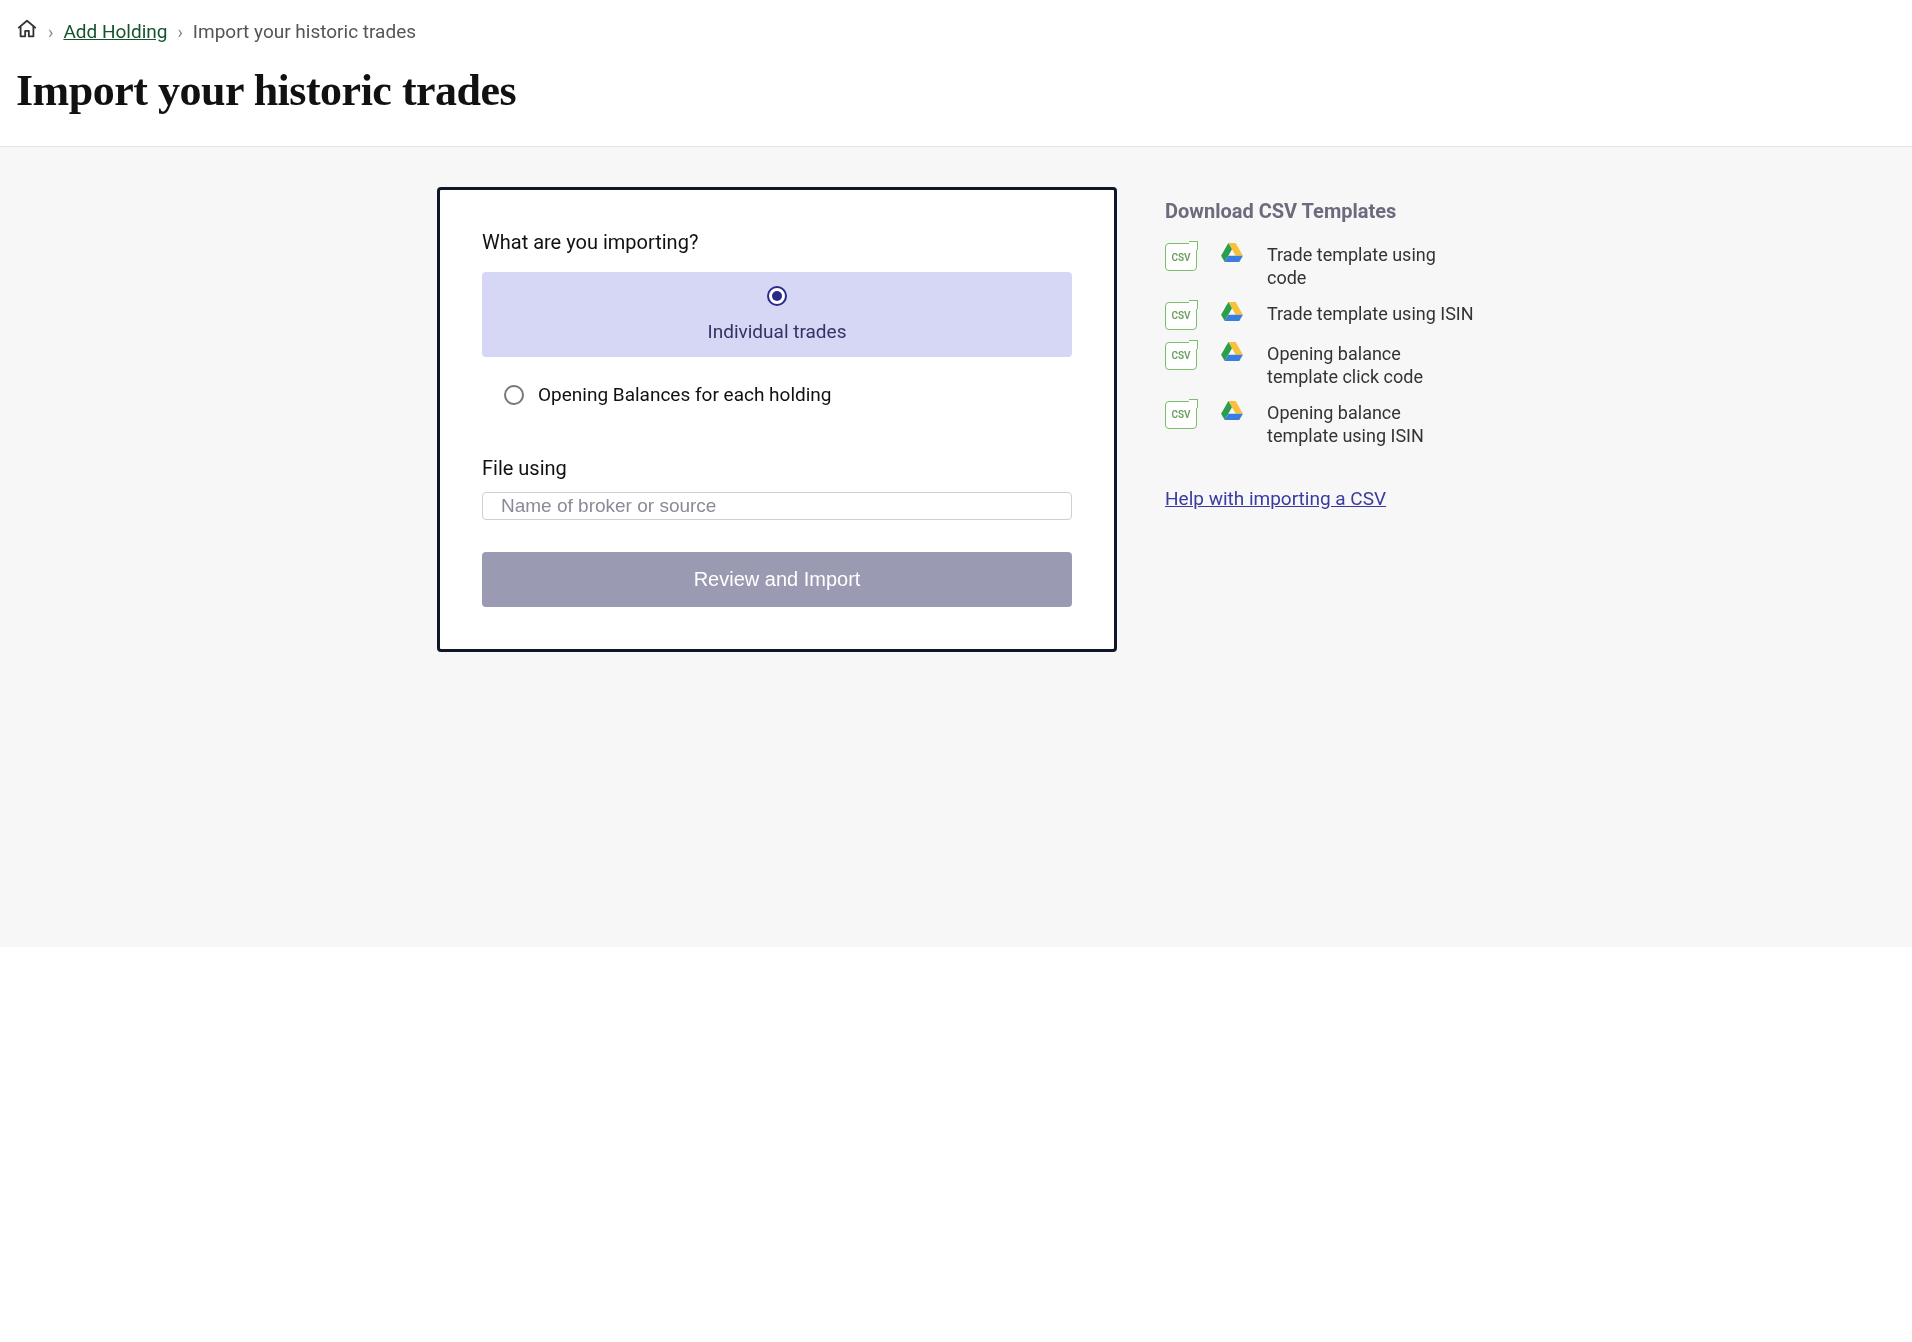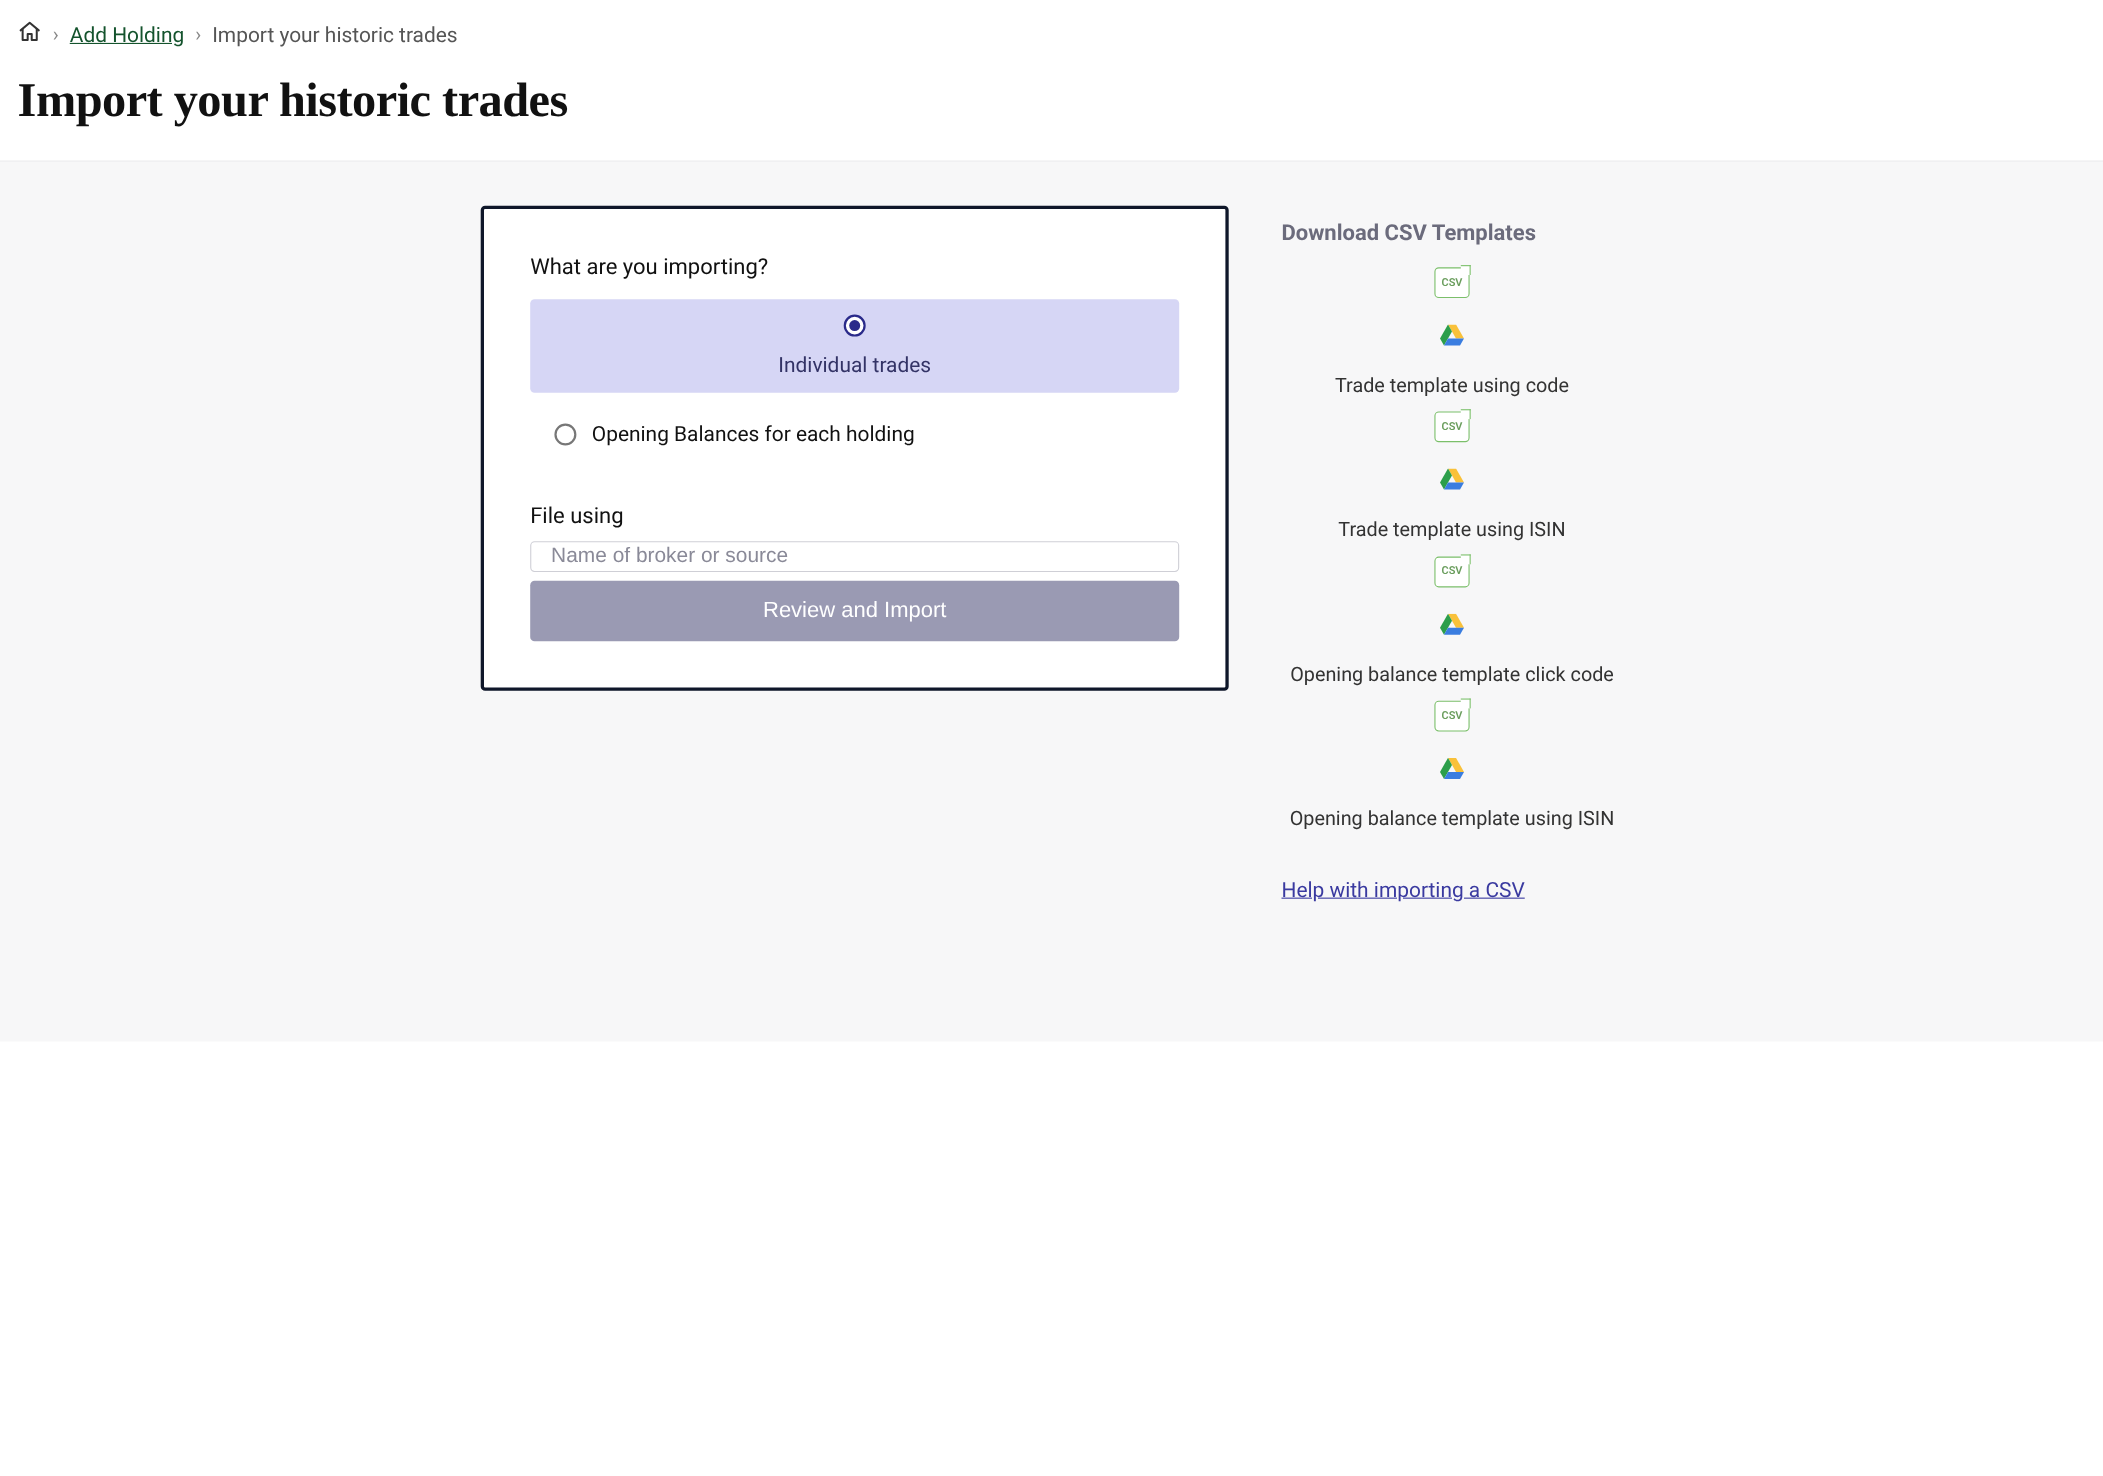--- a/index.html
+++ b/index.html
@@ -175,21 +175,21 @@
       font-size: 19px;
       color: #333;
     }
 
     .text-input::placeholder {
       color: #8a8a98;
     }
 
     .review-btn {
       width: 100%;
-      margin-top: 8px;
+      margin-top: 32px;
       background: #9a9ab3;
       color: #fff;
       border: none;
       border-radius: 4px;
       font-size: 20px;
       padding: 16px;
       cursor: pointer;
     }
 
     
@@ -200,25 +200,24 @@
 
     .sidebar-heading {
       font-size: 20px;
       font-weight: 700;
       color: #6b6b7c;
       margin-bottom: 20px;
     }
 
     .template-item {
       display: flex;
-      align-items: center;
+      align-items: flex-start;
       gap: 24px;
       margin-bottom: 12px;
       cursor: pointer;
-      flex-direction: column;
     }
 
     .csv-badge {
       width: 32px;
       height: 28px;
       border: 1px solid #7bbf6a;
       border-radius: 4px;
       display: flex;
       align-items: center;
       justify-content: center;

